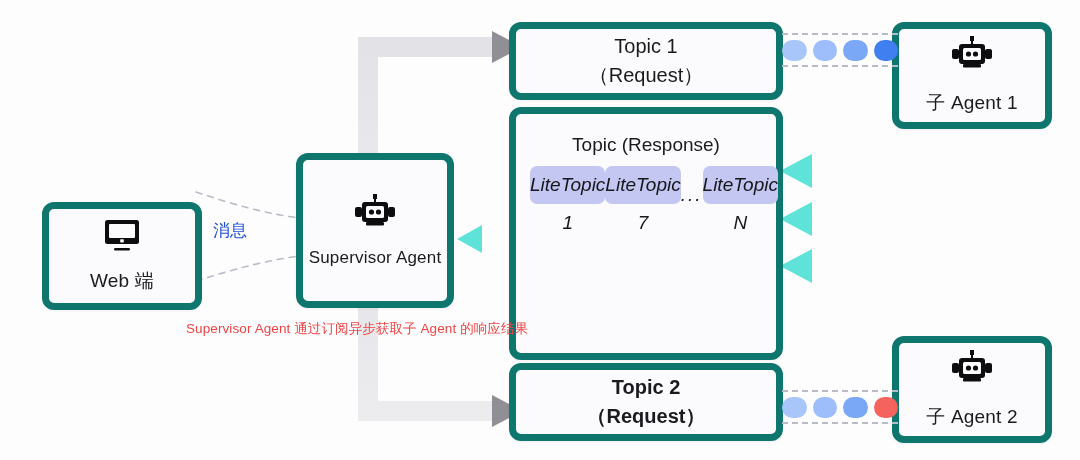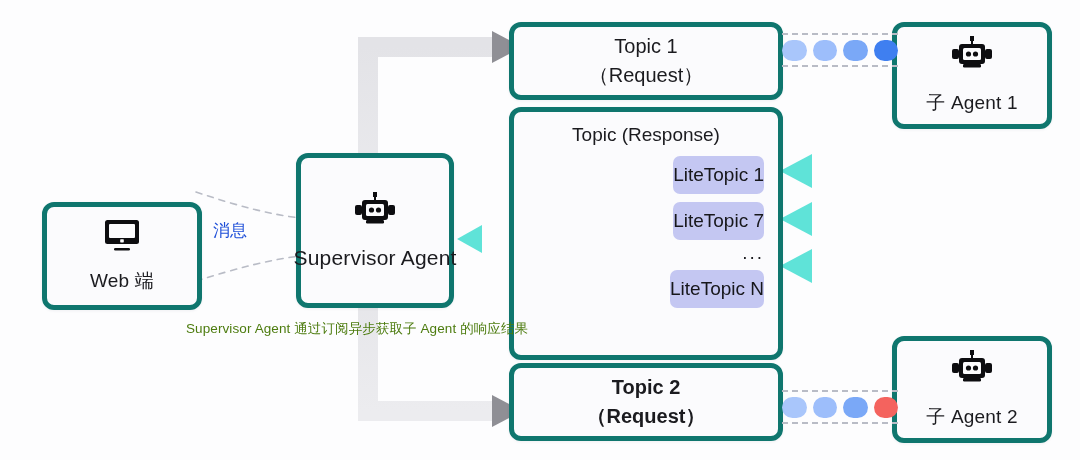--- a/index.html
+++ b/index.html
@@ -17,21 +17,21 @@
   }
   #wires {
     position: absolute;
     left: 0; top: 0;
     width: 1080px; height: 460px;
     pointer-events: none;
   }
   .card {
     position: absolute;
     background: #fbfbfd;
-    border: 5px solid #0f766e;
+    border: 7px solid #0f766e;
     border-radius: 12px;
     box-shadow: 0 1px 3px rgba(30,35,60,0.06);
     box-sizing: border-box;
     display: flex;
     flex-direction: column;
     align-items: center;
     justify-content: center;
   }
   .card-label {
     color: #1b1b1f;
@@ -44,55 +44,56 @@
     line-height: 0;
   }
   .icon-slot.robot { margin-bottom: 16px; }
   .icon-slot.monitor { margin-bottom: 14px; }
 
   
   #web-client { left: 42px; top: 178px; width: 160px; height: 108px; margin-top: 24px; }
 
   
   #supervisor { left: 296px; top: 153px; width: 158px; height: 155px; }
-  #supervisor .card-label { font-size: 21px; }
+  #supervisor .card-label { font-size: 17px; }
 
   
   #topic-1 { left: 509px; top: 22px; width: 274px; height: 78px;
              align-items: center; justify-content: center; }
   #topic-2 { left: 509px; top: 363px; width: 274px; height: 78px;
              align-items: center; justify-content: center; font-weight: bold; }
   .topic-line {
     font-size: 20px;
     color: #1b1b1f;
     line-height: 29px;
     text-align: center;
     white-space: nowrap;
   }
 
   
   #topic-response {
     left: 509px; top: 107px; width: 274px; height: 253px;
     justify-content: flex-start;
-    padding-top: 12px;
+    padding-top: 20px;
     border-radius: 12px;
   }
   #topic-response .panel-title {
     font-size: 19px;
     color: #1b1b1f;
     margin-bottom: 10px;
     white-space: nowrap;
   }
   .lite-list {
     width: 100%;
     padding: 0 14px;
     box-sizing: border-box;
     display: flex;
-    flex-direction: column;
+    flex-direction: row;
     align-items: flex-end;
+    font-style: italic;
   }
   .lite-item {
     background: #c4c7f2;
     border-radius: 7px;
     height: 38px;
     line-height: 38px;
     text-align: center;
     font-size: 19px;
     color: #17171b;
     margin-bottom: 8px;
@@ -109,21 +110,21 @@
 
   
   #agent-1 { left: 892px; top: 22px; width: 160px; height: 107px; }
   #agent-2 { left: 892px; top: 336px; width: 160px; height: 107px; }
 
   
   #caption {
     position: absolute;
     left: 186px; top: 320px;
     font-size: 13.5px;
-    color: #4d7c0f;
+    color: #ef4444;
     white-space: nowrap;
     letter-spacing: 0.1px;
   }
   
   #msg-label {
     position: absolute;
     left: 213px; top: 219px;
     font-size: 17px;
     color: #1d4ed8;
     white-space: nowrap;

